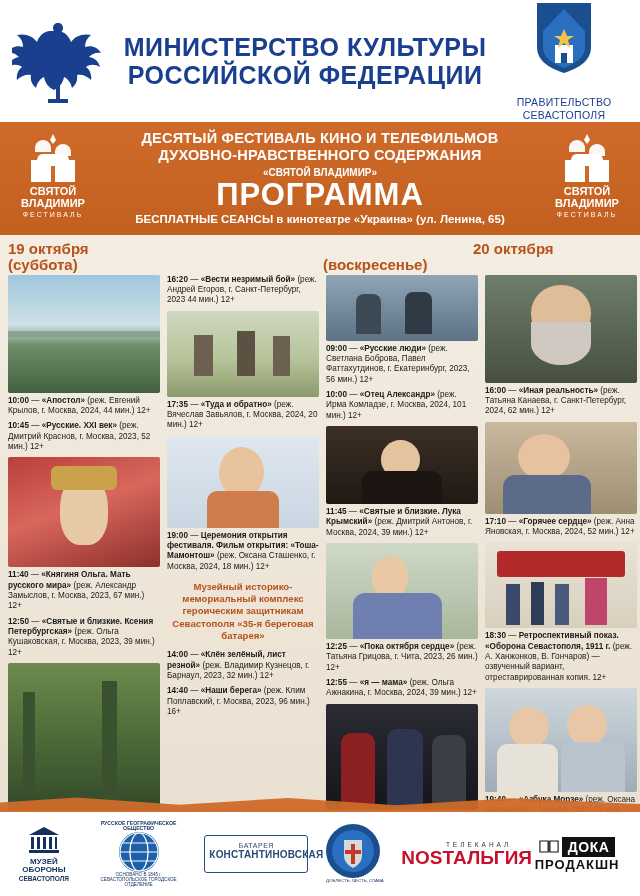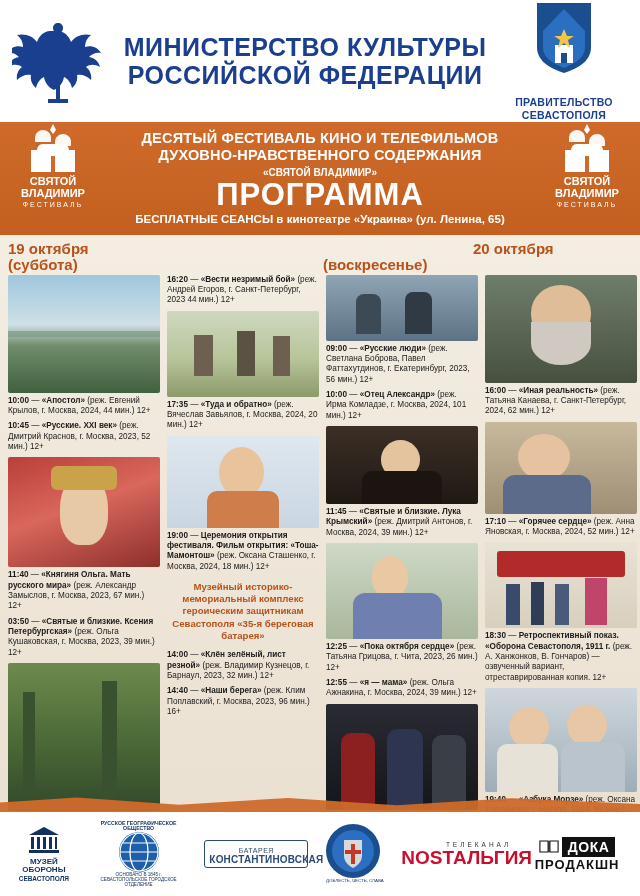--- a/index.html
+++ b/index.html
@@ -32,21 +32,21 @@
     color: #1b3f8f;
     font-weight: bold;
     letter-spacing: .5px;
     line-height: 1.12;
     font-size: 25px;
     padding-left: 6px;
   }
   .sev-gov { width: 128px; flex: 0 0 128px; text-align: center; }
   .sev-shield { width: 62px; height: 74px; margin: 0 auto; position: relative; }
   .sev-gov-text {
-    font-size: 10.5px; color: #1b3f8f; font-weight: bold;
+    font-size: 10.5px; color: #1b3f8f; font-weight: normal;
     line-height: 1.15; margin-top: 21px; letter-spacing: .3px;
   }
 
   
   .title-band {
     position: relative;
     background: linear-gradient(180deg,#cf6a2a 0%,#c3601f 100%);
     color: #fff;
     padding: 8px 108px 10px 108px;
     text-align: center;
@@ -55,21 +55,21 @@
     font-size: 14.5px; font-weight: bold; line-height: 1.18;
     letter-spacing: .2px;
   }
   .fest-name { font-size: 10px; font-weight: bold; margin-top: 3px; }
   .program-word {
     font-size: 31px; font-weight: bold; letter-spacing: 1px;
     line-height: 1.02; margin: 1px 0 2px;
   }
   .free-line { font-size: 11.5px; font-weight: bold; }
   .fest-logo {
-    position: absolute; top: 0; width: 86px; height: 104px;
+    position: absolute; top: 10px; width: 86px; height: 104px;
     text-align: center; color: #fff;
   }
   .fest-logo.left { left: 10px; }
   .fest-logo.right { right: 10px; }
   .fl-church { width: 64px; height: 52px; margin: 0 auto; position: relative; }
   .fl-text { font-size: 11px; font-weight: bold; line-height: 1.05; margin-top: 2px; }
   .fl-sub { font-size: 7px; letter-spacing: 2px; margin-top: 2px; }
 
   
   .main {
@@ -105,21 +105,21 @@
     background: #fff;
     display: flex; align-items: center; justify-content: space-around;
     padding: 0 6px;
   }
   .logo-item { text-align: center; font-size: 7px; color: #13305f; line-height: 1.1; }
   .museum-logo { width: 58px; }
   .m-icon { width: 34px; height: 30px; margin: 0 auto 2px; position: relative; }
   .rgo-logo { width: 96px; }
   .rgo-circle { width: 40px; height: 40px; border-radius: 50%; background: #1d5fa8; margin: 0 auto; position: relative; }
   .konst { width: 104px; text-align: center; }
-  .konst-box { border: 1.6px solid #2a4a7a; border-radius: 3px; padding: 6px 4px 2px; }
+  .konst-box { border: 1.6px solid #2a4a7a; border-radius: 3px; padding: 6px 4px 12px; }
   .konst-t { font-size: 10px; color: #2a4a7a; font-weight: bold; letter-spacing: .2px; }
   .sev-crest { width: 54px; height: 54px; border-radius: 50%; background: #1b4e8f; position: relative; }
   .nostalgia { width: 110px; text-align: right; }
   .nost-top { font-size: 6.5px; letter-spacing: 3px; color: #333; }
   .nost-main { font-size: 19px; font-weight: bold; color: #c8102e; line-height: 1; }
   .doka { width: 96px; text-align: center; }
   .doka-box { background: #111; color: #fff; font-size: 14px; font-weight: bold; padding: 2px 6px; letter-spacing: .5px; }
 
   .wave {
     position: absolute; left: 0; right: 0; bottom: 84px; height: 16px;
@@ -242,21 +242,21 @@
           <div class="ph-grad" style="background:linear-gradient(160deg,#b8403a 0%,#d9675c 45%,#8d2f2c 100%)"></div>
           <div style="position:absolute;left:34%;top:14%;width:32%;height:66%;border-radius:48% 48% 40% 40%;background:#e8c9a5;"></div>
           <div style="position:absolute;left:28%;top:8%;width:44%;height:22%;border-radius:6px;background:#c9a24a;"></div>
         </div>
         <div class="entry">
           <b>11:40</b> —
           <b>«Княгиня Ольга. Мать русского мира»</b>
           <span>(реж. Александр Замыслов, г. Москва, 2023, 67 мин.) 12+</span>
         </div>
         <div class="entry">
-          <b>03:50</b> —
+          <b>12:50</b> —
           <b>«Святые и близкие. Ксения Петербургская»</b>
           <span>(реж. Ольга Кушаковская, г. Москва, 2023, 39 мин.) 12+</span>
         </div>
         <div class="photo" style="height:148px">
           <div class="ph-grad" style="background:linear-gradient(180deg,#6d8a4e 0%,#4d6b38 50%,#32492a 100%)"></div>
           <div style="position:absolute;left:10%;top:20%;width:8%;height:70%;background:#3a5130;"></div>
           <div style="position:absolute;left:62%;top:12%;width:10%;height:80%;background:#3a5130;"></div>
         </div>
         <div class="entry">
           <b>13:30</b> —

